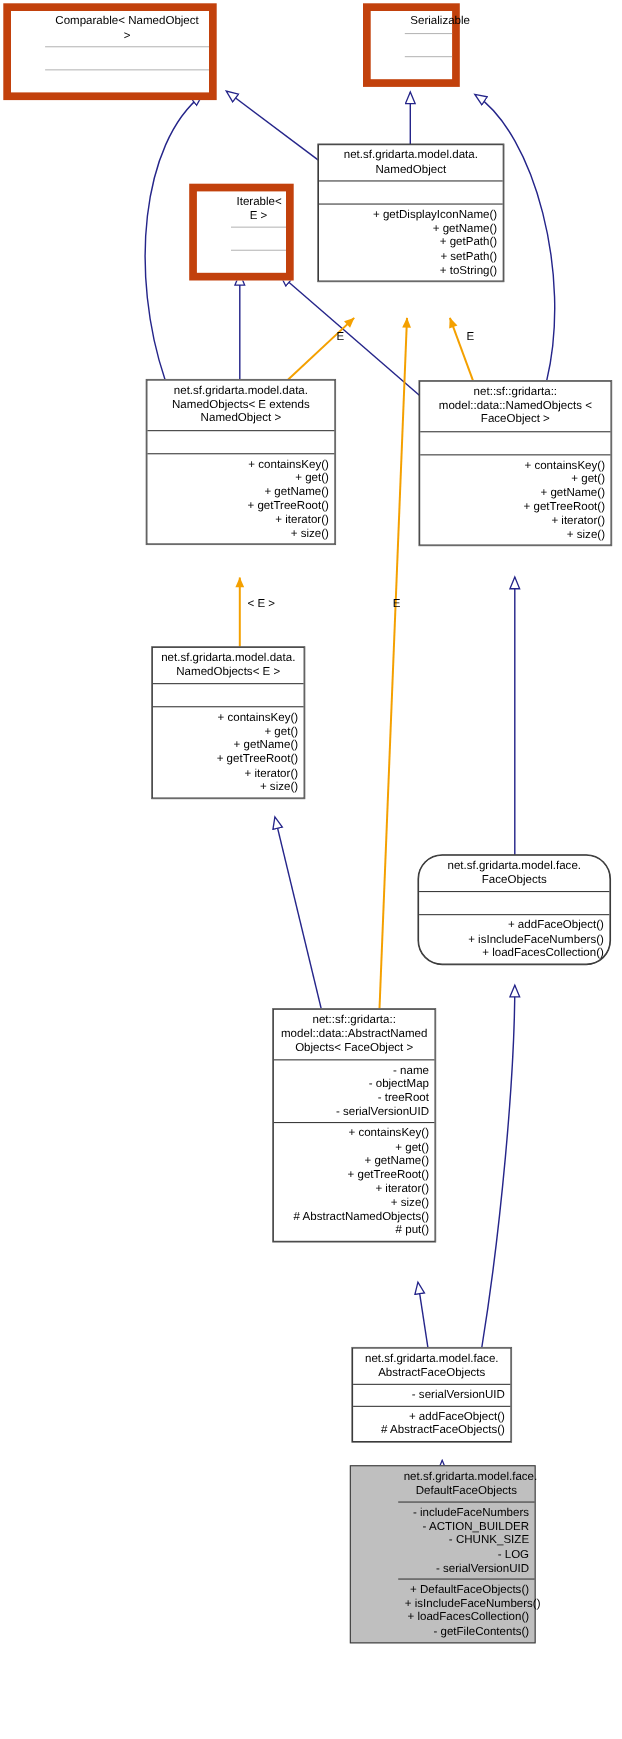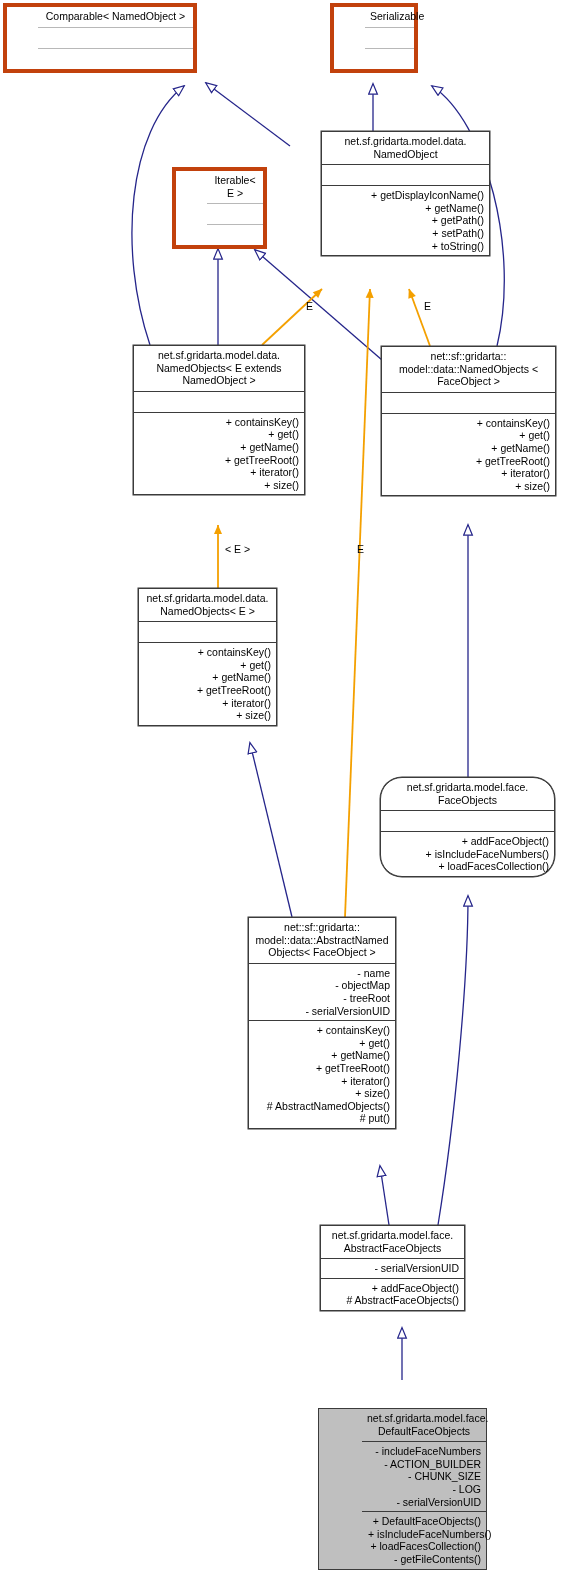--- a/index.html
+++ b/index.html
@@ -2,21 +2,21 @@
 <html><head>
 <meta charset="utf-8">
 <style>
   html,body{margin:0;padding:0;background:#ffffff;}
   body{font-family:"Liberation Sans", sans-serif;}
   #canvas{position:relative;width:565px;height:1581px;overflow:hidden;background:#fff;}
   svg#edges{position:absolute;left:0;top:0;width:565px;height:1581px;pointer-events:none;}
 
   .node{position:absolute;box-sizing:border-box;background:#ffffff;}
   .node.solid{border:1px solid #3b3b3b;box-shadow:0 0 0 0.5px #3b3b3b;}
-  .node.faint{border:4px solid #c2410c;padding-left:31px;}
+  .node.faint{border:7px solid #c2410c;padding-left:31px;}
   .node.filled{background:#bfbfbf;border:1px solid #3b3b3b;}
 
   .ttl{padding:3px 5px 4px 5px;text-align:center;font-size:10.5px;line-height:12.6px;color:#000;}
   .sec{border-top:1px solid #3b3b3b;padding:3px 5px 3px 6px;font-size:10.5px;line-height:12.6px;color:#000;text-align:right;}
   .node.faint .sec{border-top:1px solid #b8b8b8;}
   .sec.empty{min-height:14px;}
   .sec div{white-space:pre;}
 
   .elabel{position:absolute;font-size:10.5px;color:#000;line-height:12px;white-space:pre;}
 </style>
@@ -83,21 +83,21 @@
     <div class="sec empty"></div>
     <div class="sec empty"></div>
   </div>
 
   <div class="node faint" style="left:172px;top:167px;width:95px;">
     <div class="ttl">Iterable&lt; E &gt;</div>
     <div class="sec empty"></div>
     <div class="sec empty"></div>
   </div>
 
-  <div class="node solid" style="left:289px;top:131px;width:169px;margin-left:32px;">
+  <div class="node solid" style="left:289px;top:131px;width:169px;">
     <div class="ttl">net.sf.gridarta.model.data.
 NamedObject</div>
     <div class="sec empty"></div>
     <div class="sec">
         <div>+ getDisplayIconName()</div>
         <div>+ getName()</div>
         <div>+ getPath()</div>
         <div>+ setPath()</div>
         <div>+ toString()</div>
       </div>
@@ -185,21 +185,21 @@
 AbstractFaceObjects</div>
     <div class="sec">
         <div>- serialVersionUID</div>
       </div>
     <div class="sec">
         <div>+ addFaceObject()</div>
         <div># AbstractFaceObjects()</div>
       </div>
   </div>
 
-  <div class="node filled" style="left:318px;top:1408px;width:169px;padding-left:43px;">
+  <div class="node filled" style="left:318px;top:1332px;width:169px;padding-left:43px;">
     <div class="ttl">net.sf.gridarta.model.face.
 DefaultFaceObjects</div>
     <div class="sec">
         <div>- includeFaceNumbers</div>
         <div>- ACTION_BUILDER</div>
         <div>- CHUNK_SIZE</div>
         <div>- LOG</div>
         <div>- serialVersionUID</div>
       </div>
     <div class="sec">

